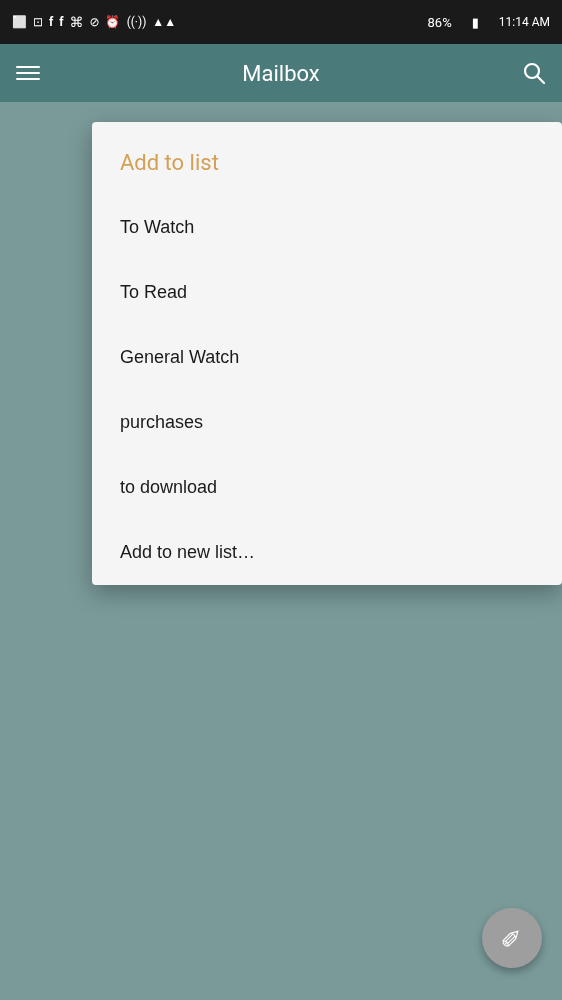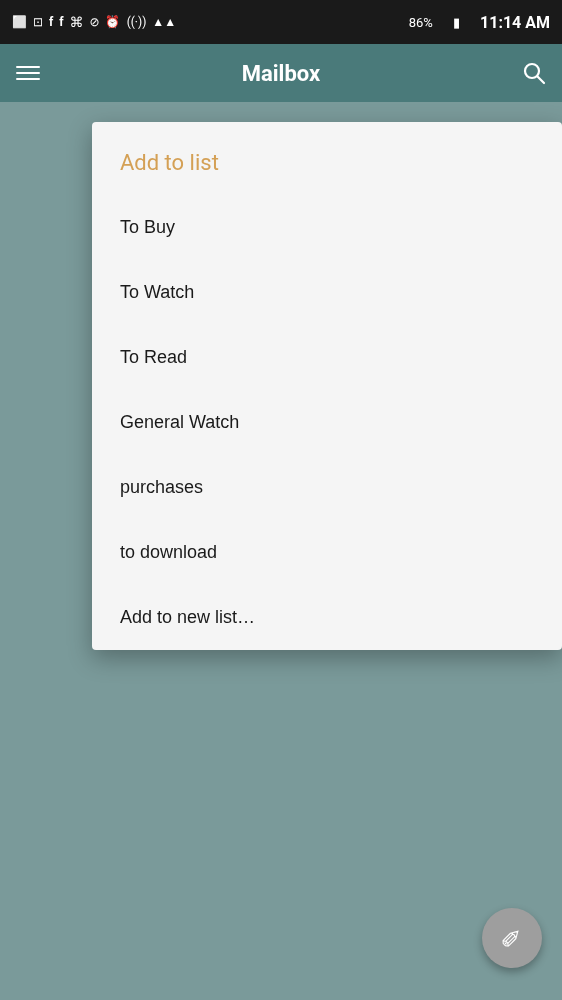--- a/index.html
+++ b/index.html
@@ -33,39 +33,39 @@
     }
 
     .status-right {
       display: flex;
       align-items: center;
       gap: 20px;
       font-size: 13px;
     }
 
     .status-time {
-      font-size: 16px;
-      font-weight: 700;
+      font-size: 12px;
+      font-weight: 400;
     }
 
     
     .app-bar {
       width: 100%;
       height: 58px;
       background: #4a7a7a;
       display: flex;
       align-items: center;
       justify-content: space-between;
       padding: 0 16px;
     }
 
     .app-bar-title {
       color: white;
       font-size: 22px;
-      font-weight: 700;
+      font-weight: 400;
     }
 
     .icon-btn {
       color: white;
       font-size: 22px;
       cursor: pointer;
       background: none;
       border: none;
       display: flex;
       align-items: center;
@@ -173,21 +173,20 @@
       <line x1="15.5" y1="15.5" x2="22" y2="22" stroke="white" stroke-width="2.2" stroke-linecap="round"></line>
     </svg>
   </button>
 </div>
 
 <div class="bg-content">
 
   <div class="dialog">
     <div class="dialog-title">Add to list</div>
 
-    <button class="dialog-item">To Buy</button>
     <button class="dialog-item">To Watch</button>
     <button class="dialog-item">To Read</button>
     <button class="dialog-item">General Watch</button>
     <button class="dialog-item">purchases</button>
     <button class="dialog-item">to download</button>
     <button class="dialog-item">Add to new list…</button>
   </div>
 
   <button class="fab">
     <span class="fab-icon">✏</span>

